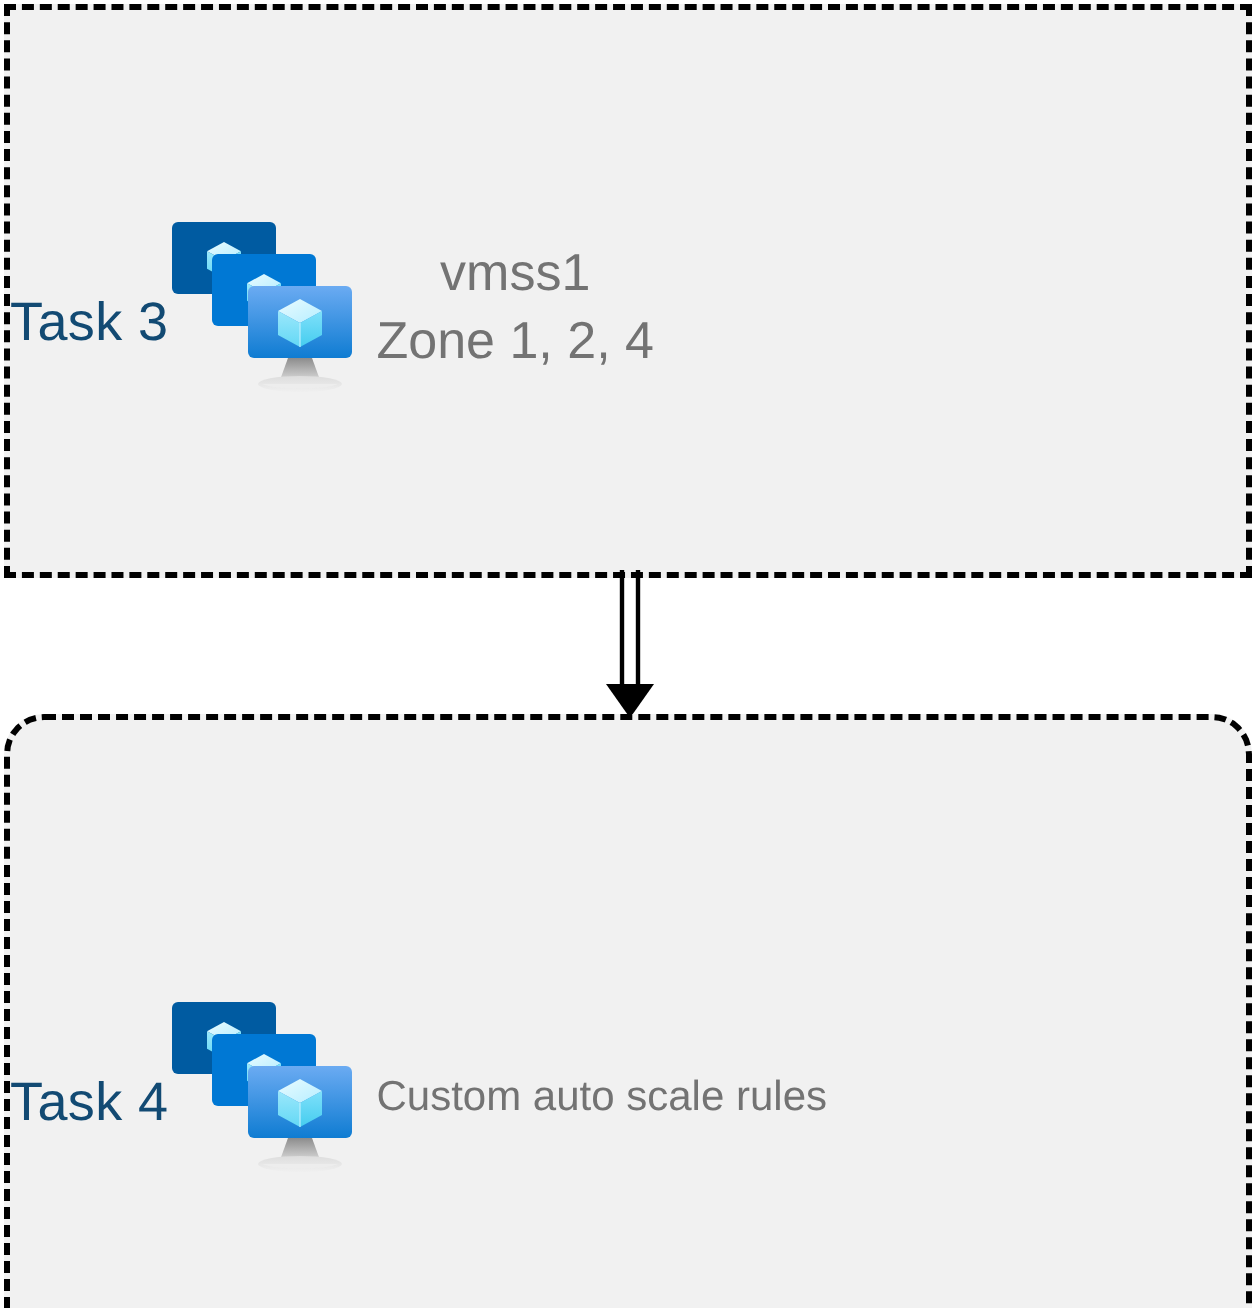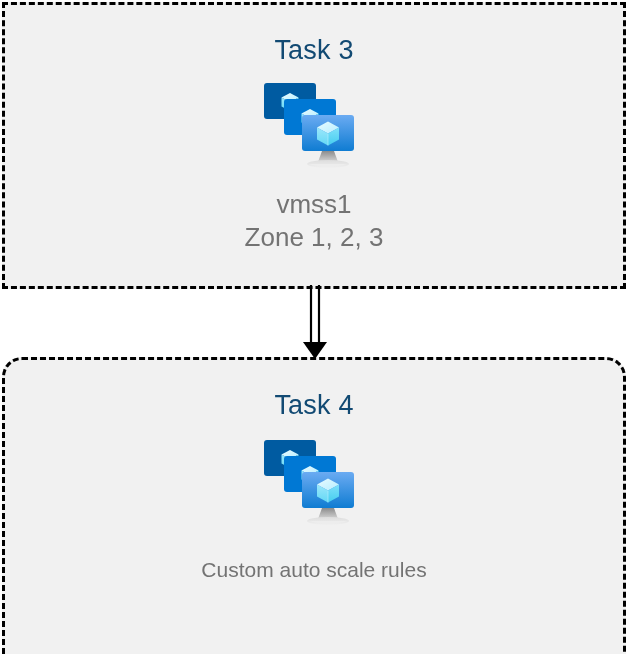--- a/index.html
+++ b/index.html
@@ -24,21 +24,21 @@
     height: 654px;
   }
 
   
   .task-box {
     position: absolute;
     box-sizing: border-box;
     background: #f1f1f1;
     border: 3px dashed #000000;
     display: flex;
-    flex-direction: column;
+    flex-direction: row;
     align-items: center;
   }
   #task-box-top {
     left: 2px;
     top: 2px;
     width: 624px;
     height: 287px;
   }
   #task-box-bottom {
     left: 2px;
@@ -149,21 +149,21 @@
           <polygon points="66,41.5 77,47.5 66,53.5 55,47.5" fill="url(#cubeTopA)"></polygon>
           <polygon points="55,47.5 66,53.5 66,65.5 55,59.5" fill="url(#cubeLeftA)"></polygon>
           <polygon points="77,47.5 77,59.5 66,65.5 66,53.5" fill="url(#cubeRightA)"></polygon>
           <line x1="66" y1="53.5" x2="66" y2="65.5" stroke="#BDEFFF" stroke-width="0.8" opacity="0.75"></line>
         </g>
       </svg>
     </div>
 
     <div class="caption-block">
       <div>vmss1</div>
-      <div>Zone 1, 2, 3</div>
+      <div>Zone 1, 2, 4</div>
     </div>
   </div>
 
   <svg id="connector-arrow" viewBox="0 0 40 76">
 
     <line x1="16" y1="0" x2="16" y2="60" stroke="#000000" stroke-width="2.2"></line>
     <line x1="24" y1="0" x2="24" y2="60" stroke="#000000" stroke-width="2.2"></line>
 
     <polygon points="8,57 32,57 20,74" fill="#000000"></polygon>
   </svg>

